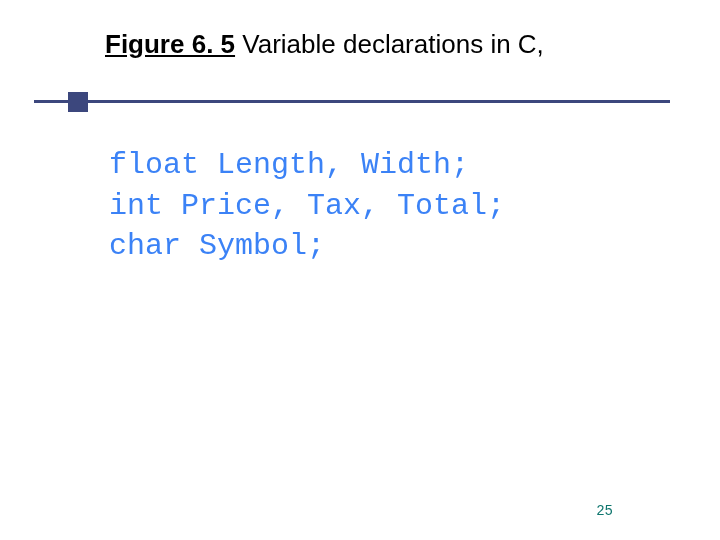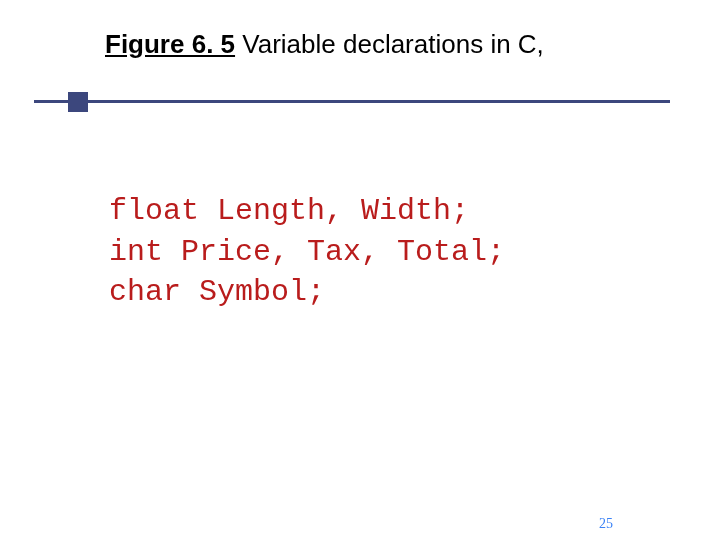--- a/index.html
+++ b/index.html
@@ -46,31 +46,30 @@
     font-weight: bold;
     text-decoration: underline;
   }
   .code-block {
     position: absolute;
     left: 109px;
     top: 145px;
     font-family: "Courier New", Courier, monospace;
     font-size: 30px;
     line-height: 1.35;
-    color: #b91c1c;
+    color: #3b82f6;
     white-space: pre;
-    margin-top: 46px;
   }
   .page-number {
     position: absolute;
     right: 24px;
-    bottom: 8px;
+    bottom: 21px;
     font-size: 14px;
-    color: #3b82f6;
-    font-family: Liberation Serif, serif;
+    color: #0f766e;
+    font-family: Liberation Mono, monospace;
   }
 </style>
 </head>
 <body>
 
 <div class="slide">
 
   <div class="title-block">
     <span class="title-strong">Figure 6. 5</span><span>   Variable declarations in C,</span><br>
   </div>

